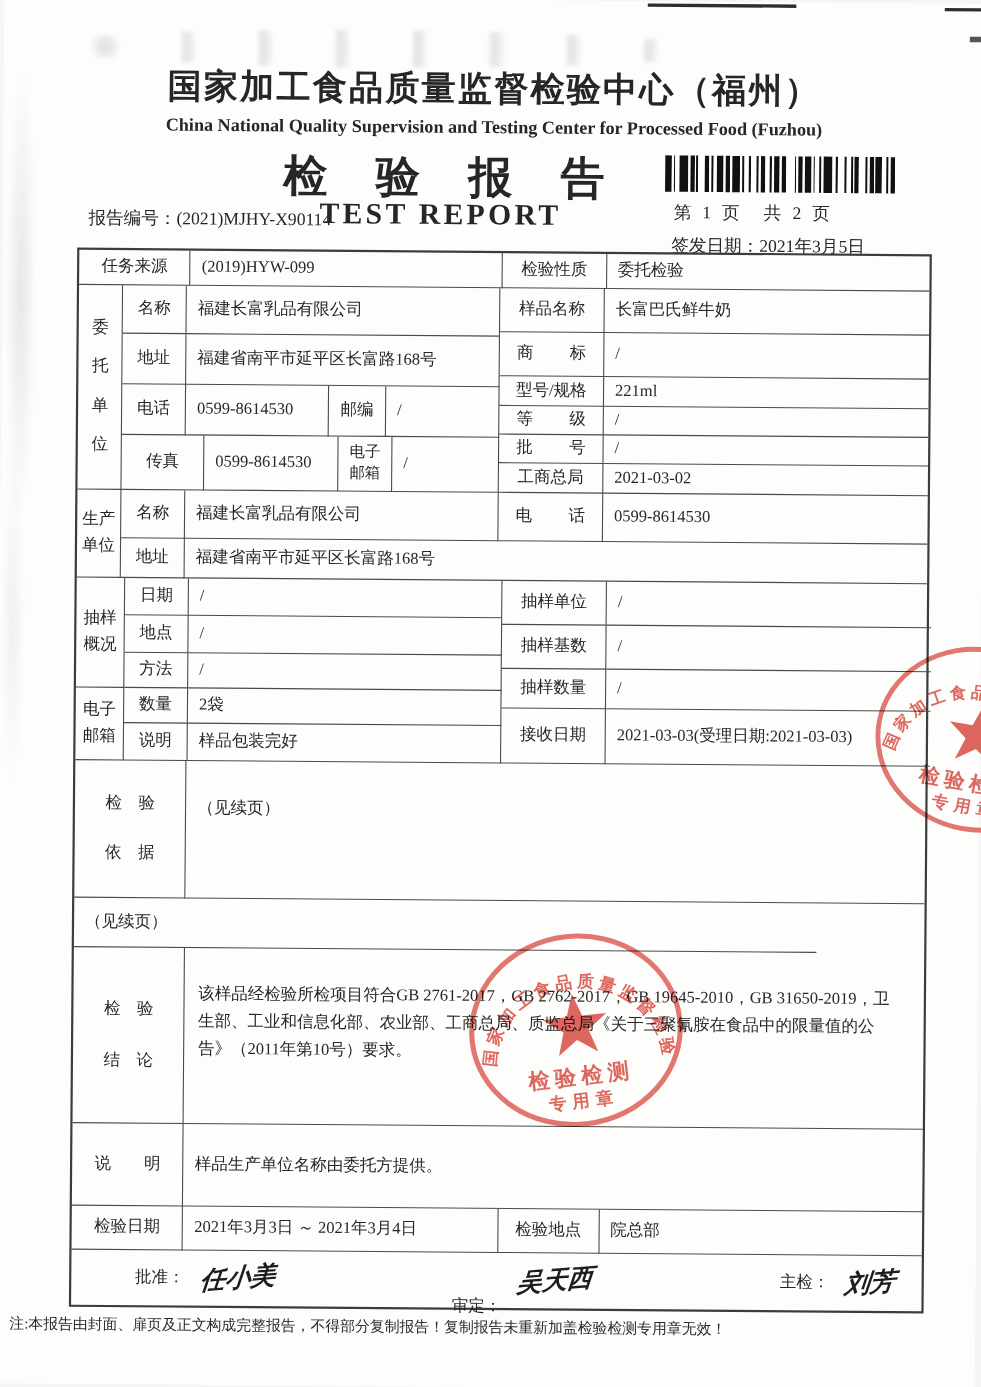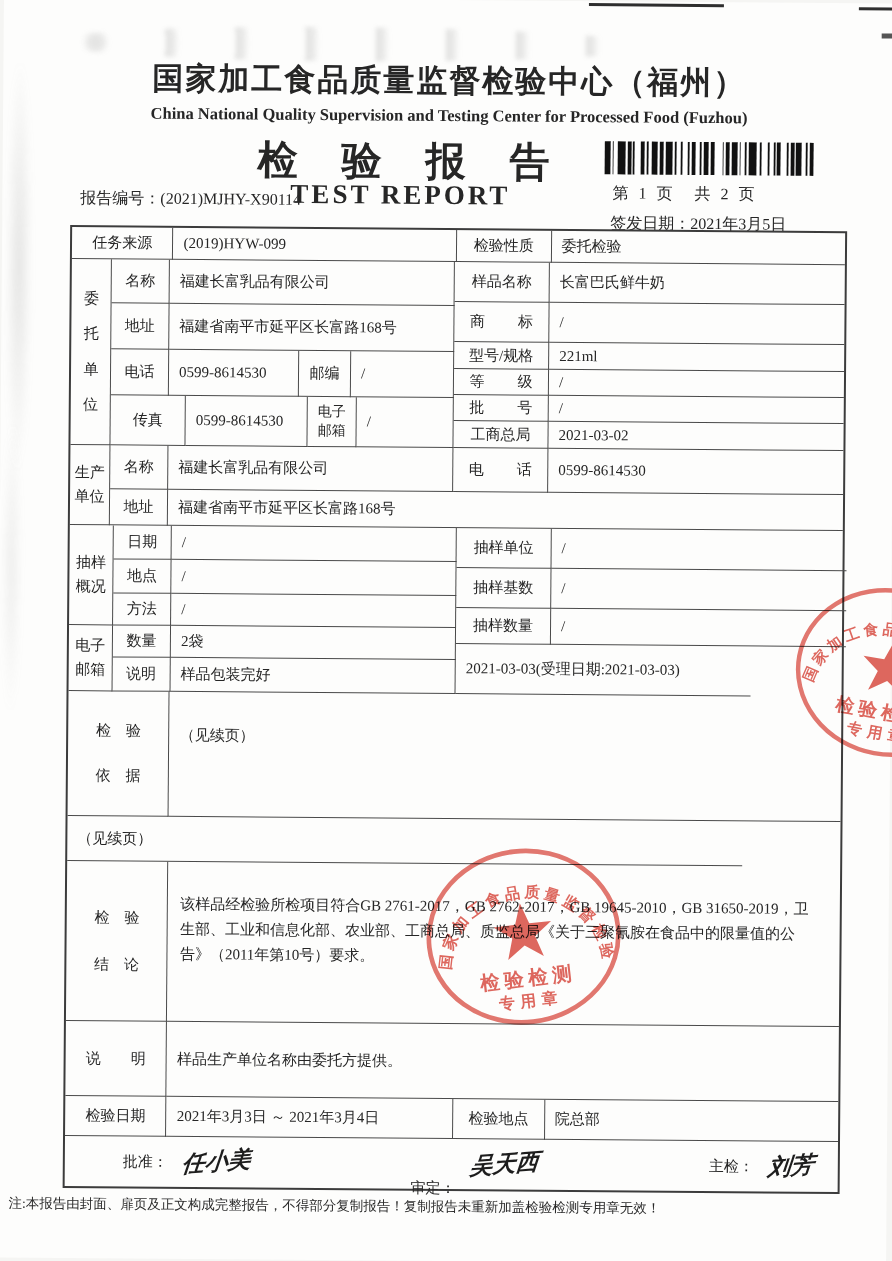--- a/index.html
+++ b/index.html
@@ -276,20 +276,21 @@
         </div>
         <div class="row" style="height:40px;">
           <div class="cell lab bb br" style="width:95px;text-align:center;">抽样基数</div>
           <div class="cell val bb" style="width:295px;">/</div>
         </div>
         <div class="row" style="height:36px;">
           <div class="cell lab bb br" style="width:95px;">抽样数量</div>
           <div class="cell val bb" style="width:295px;">/</div>
         </div>
         <div class="row" style="height:50px;">
+          <div class="cell lab bb br" style="width:95px;">接收日期</div>
           <div class="cell val bb" style="width:295px;">2021-03-03(受理日期:2021-03-03)</div>
         </div>
       </div>
     </div>
 
     <div class="row" style="height:125px;">
       <div class="cell lab br bb vstack" style="width:102px;gap:26px;">
         <div>检　验</div>
         <div>依　据</div>
       </div>

